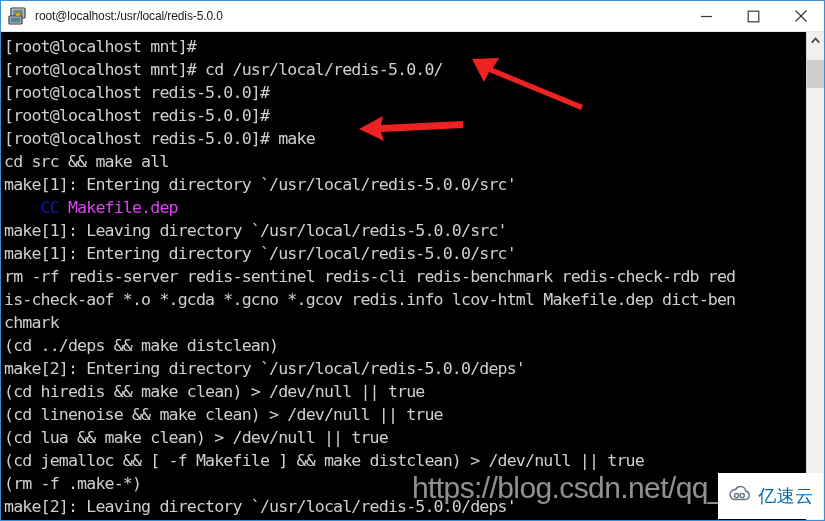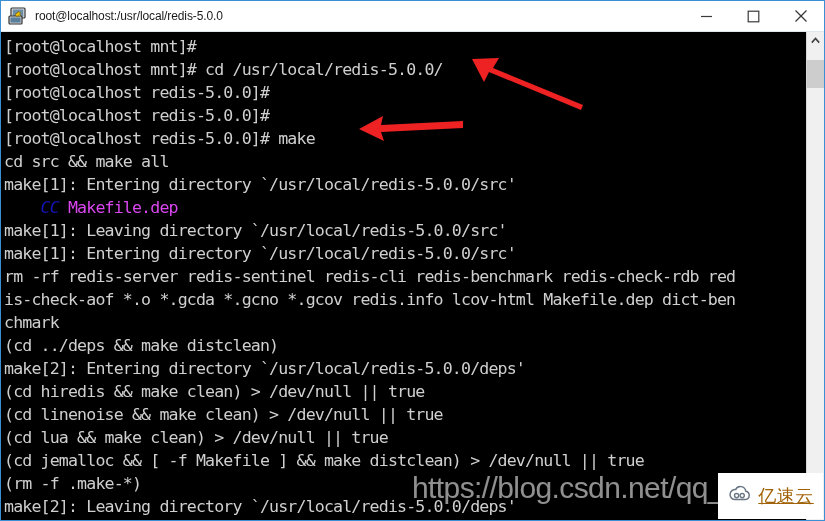--- a/index.html
+++ b/index.html
@@ -82,21 +82,21 @@
   }
   #lines {
     font-family: "DejaVu Sans Mono", "Liberation Mono", monospace;
     font-size: 16.6px;
     line-height: 23px;
     color: #cfcfcf;
     white-space: pre;
     letter-spacing: -0.85px;
   }
   .line { height: 23px; }
-  .c-blue { color: #1414b8; font-style: italic; }
+  .c-blue { color: #1414b8; }
   .c-yellow { color: #d946ef; }
 
   
   #scrollbar {
     width: 17px;
     flex: 0 0 17px;
     background: #f0f0f0;
     border-left: 1px solid #d8d8d8;
     position: relative;
   }
@@ -153,23 +153,22 @@
     height: 46px;
     background: #ffffff;
     display: flex;
     align-items: center;
     justify-content: center;
     gap: 5px;
   }
   #logo-text {
     font-family: "DejaVu Sans", sans-serif;
     font-size: 18px;
-    color: #a16207;
+    color: #0369a1;
     letter-spacing: 0.5px;
-    text-decoration: underline;
   }
 </style>
 </head>
 <body>
 
 <div id="window">
 
   <div id="titlebar">
 
     <div id="app-icon">

